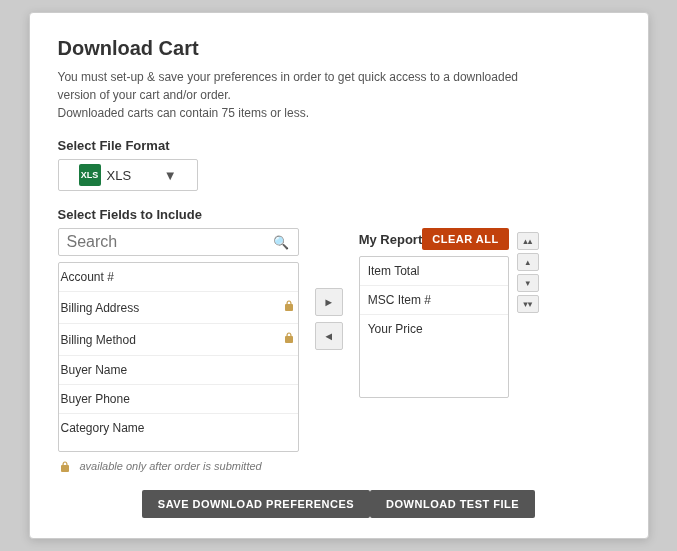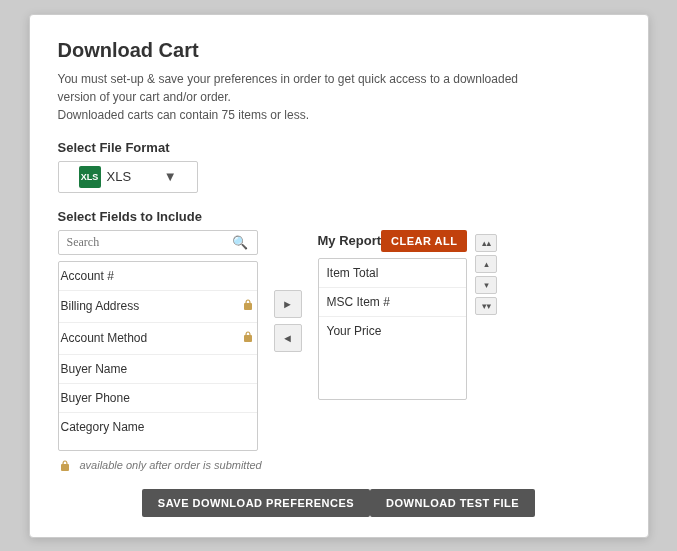--- a/index.html
+++ b/index.html
@@ -83,24 +83,23 @@
       align-items: center;
       border: 1px solid #ccc;
       border-radius: 2px;
       padding: 4px 8px;
       margin-bottom: 6px;
       background: #fff;
     }
     .search-box input {
       border: none;
       outline: none;
-      font-size: 12px;
+      font-size: 16px;
       flex: 1;
       color: #999;
-      font-family: Liberation Serif, serif;
     }
     .search-icon-svg {
       color: #999;
       font-size: 13px;
     }
     .field-list {
       border: 1px solid #ccc;
       height: 190px;
       overflow-y: auto;
       border-radius: 2px;
@@ -266,21 +265,21 @@
             <span>Account #</span>
           </div>
           <div class="field-item">
             <span>Billing Address</span>
             <span><svg width="14" height="14" viewBox="0 0 14 14">
                 <rect x="3" y="5" width="8" height="7" rx="1" fill="#c8a050"></rect>
                 <path d="M5 5 Q5 2 7 2 Q9 2 9 5" fill="none" stroke="#c8a050" stroke-width="1.2"></path>
               </svg></span>
           </div>
           <div class="field-item">
-            <span>Account Method</span>
+            <span>Billing Method</span>
             <span><svg width="14" height="14" viewBox="0 0 14 14">
                 <rect x="3" y="5" width="8" height="7" rx="1" fill="#c8a050"></rect>
                 <path d="M5 5 Q5 2 7 2 Q9 2 9 5" fill="none" stroke="#c8a050" stroke-width="1.2"></path>
               </svg></span>
           </div>
           <div class="field-item">
             <span>Buyer Name</span>
           </div>
           <div class="field-item">
             <span>Buyer Phone</span>

